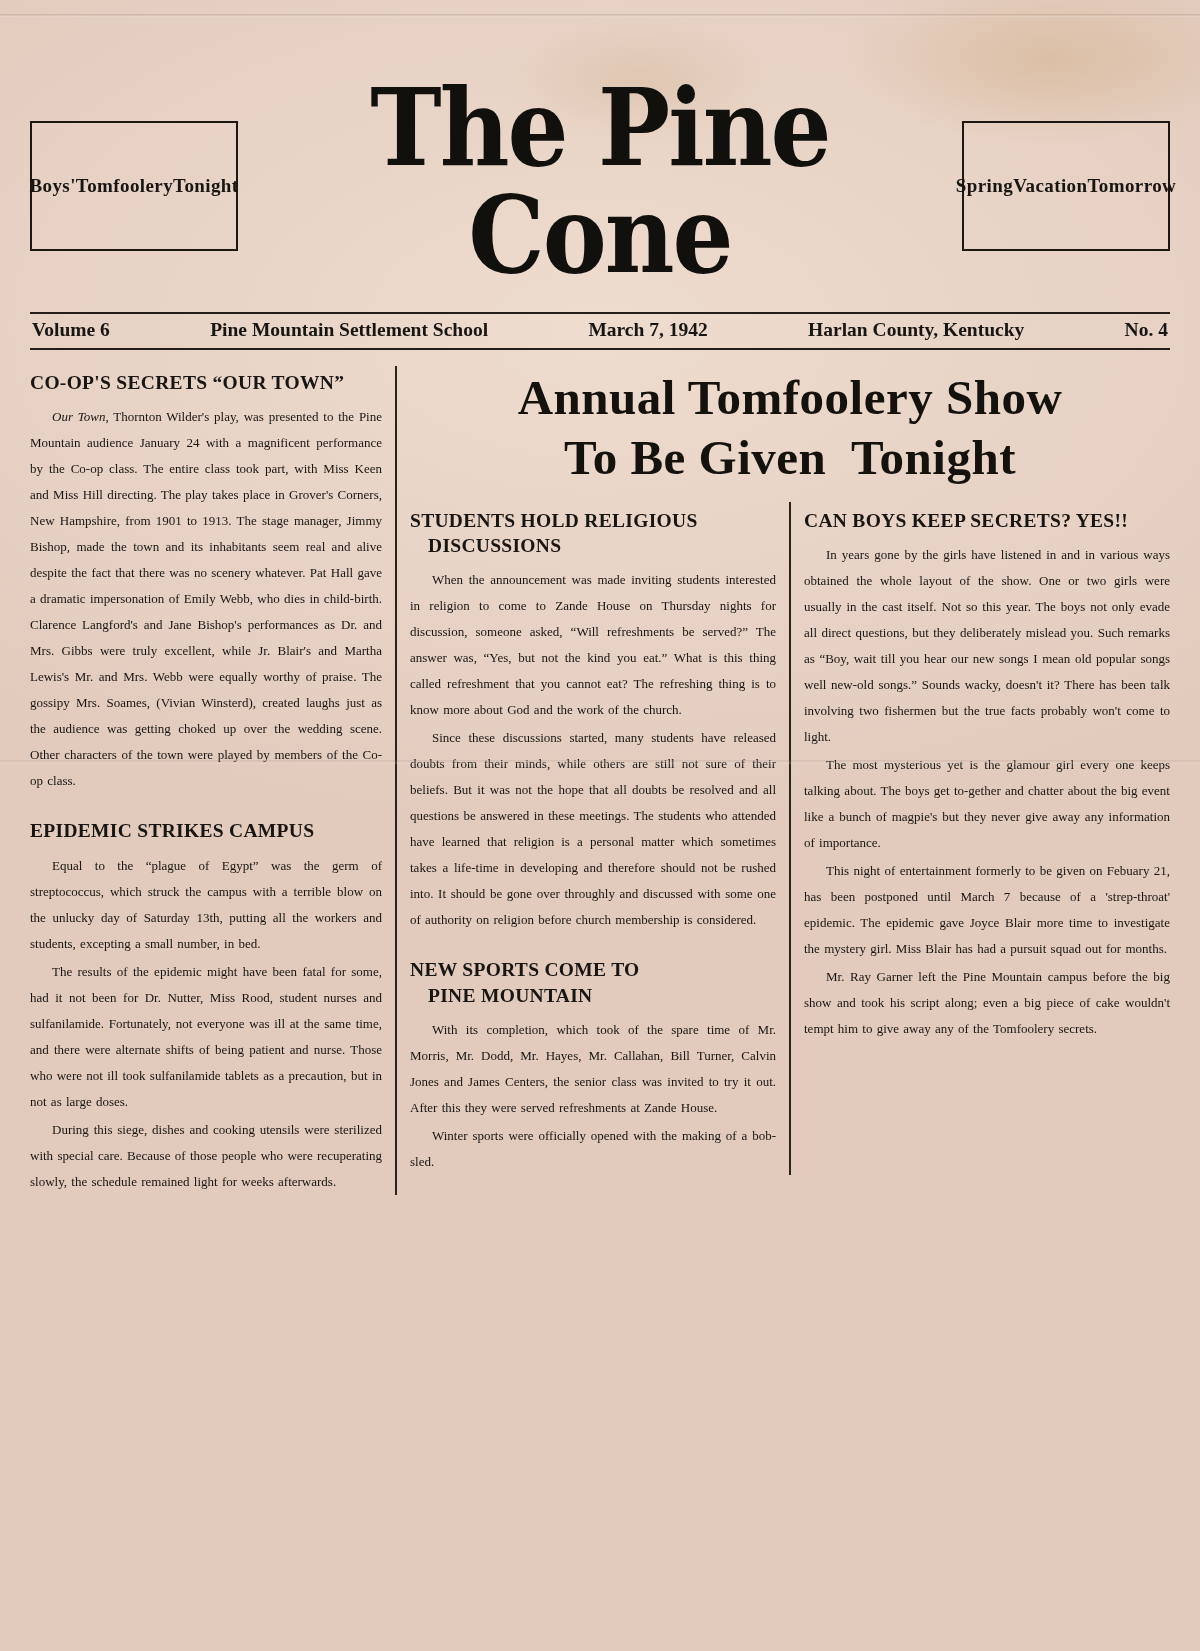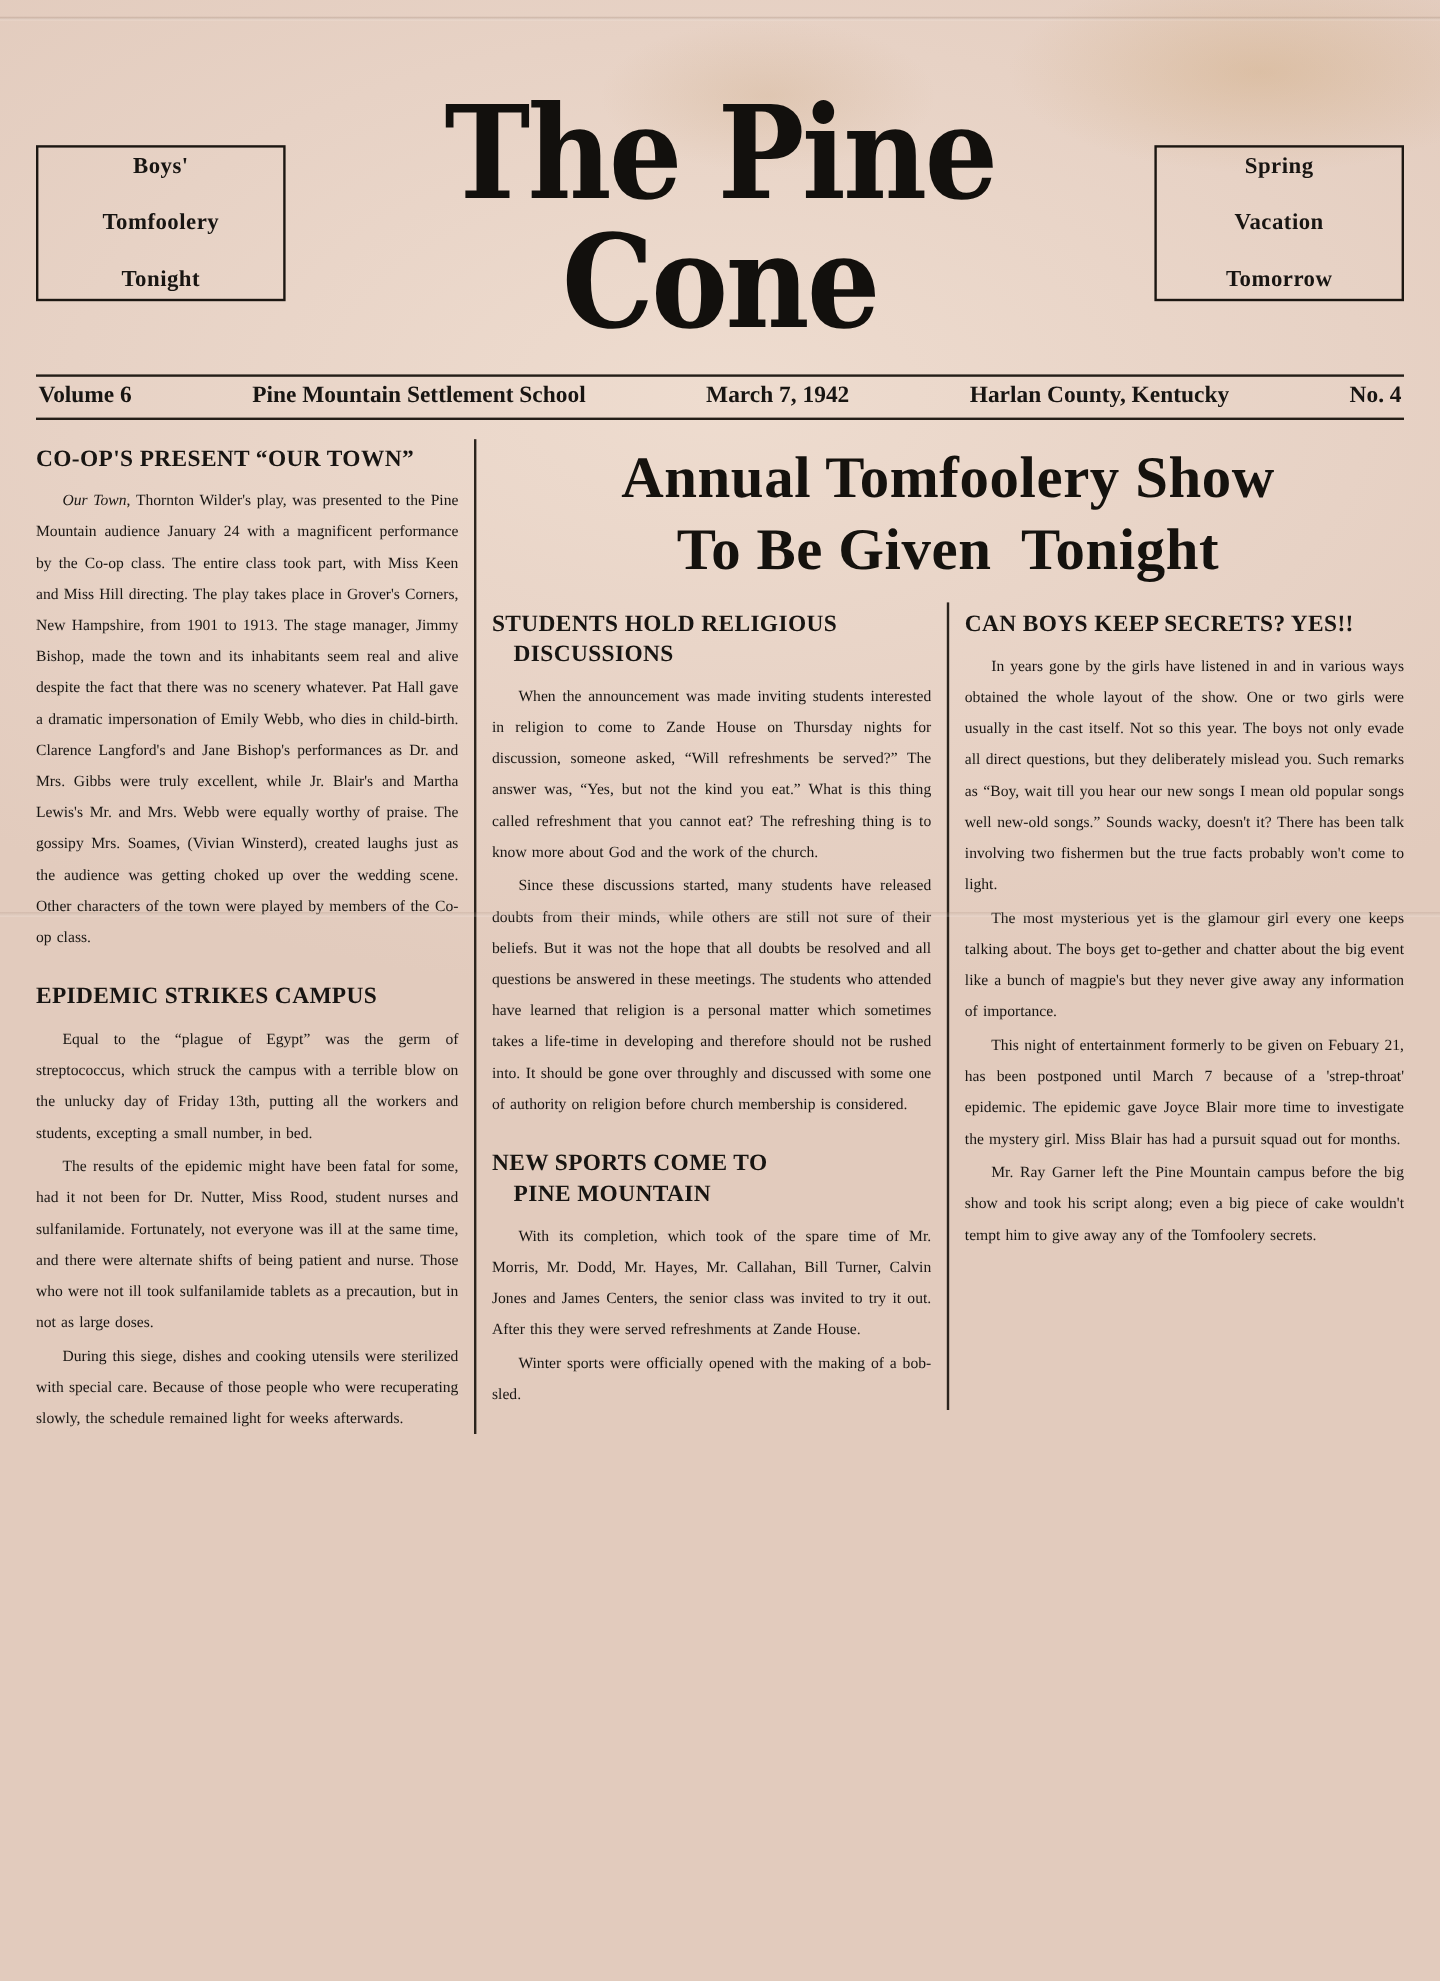--- a/index.html
+++ b/index.html
@@ -17,22 +17,22 @@
   }
   .crease { position:absolute; left:0; top:14px; width:100%; height:3px;
     background:linear-gradient(to bottom, rgba(120,90,70,.25), rgba(255,255,255,.25)); }
   .crease2 { position:absolute; left:0; top:760px; width:100%; height:4px;
     background:linear-gradient(to bottom, rgba(120,90,70,.14), rgba(255,255,255,.18)); }
 
   
   .mast-row { margin-top:86px; display:flex; align-items:center; }
   .ear {
     width:208px; height:130px; border:2.5px solid #1c1712; flex:0 0 auto;
-    display:flex; flex-direction:column; justify-content:center; align-items:center;
-    gap:25px; font-size:19px; font-weight:bold; letter-spacing:.4px;
+    display:flex; flex-direction:row; justify-content:center; align-items:center;
+    gap:0; font-size:19px; font-weight:bold; letter-spacing:.4px;
   }
   .masthead {
     flex:1; text-align:center; font-family:"DejaVu Serif","Liberation Serif",serif;
     font-weight:900; font-size:96px; line-height:1; letter-spacing:-2px;
     transform:scaleY(1.12); padding-bottom:8px; color:#12100d;
   }
 
   .hrule { border:0; border-top:2.5px solid #241e18; margin-top:26px; }
   .hrule.thin { border-top-width:2px; margin-top:0; }
 
@@ -94,27 +94,27 @@
     <span>March 7, 1942</span>
     <span>Harlan County, Kentucky</span>
     <span>No. 4</span>
   </div>
   <hr class="hrule thin">
 
   <div class="cols">
 
     <section class="col1">
       <article>
-        <h3 class="art-title">CO-OP'S PRESENT “OUR TOWN”</h3>
+        <h3 class="art-title">CO-OP'S SECRETS “OUR TOWN”</h3>
         <p><span class="ital">Our Town</span><span>, Thornton Wilder's play, was presented to the Pine Mountain audience January 24 with a magnificent performance by the Co-op class. The entire class took part, with Miss Keen and Miss Hill directing. The play takes place in Grover's Corners, New Hampshire, from 1901 to 1913. The stage manager, Jimmy Bishop, made the town and its inhabitants seem real and alive despite the fact that there was no scenery whatever. Pat Hall gave a dramatic impersonation of Emily Webb, who dies in child-birth. Clarence Langford's and Jane Bishop's performances as Dr. and Mrs. Gibbs were truly excellent, while Jr. Blair's and Martha Lewis's Mr. and Mrs. Webb were equally worthy of praise. The gossipy Mrs. Soames, (Vivian Winsterd), created laughs just as the audience was getting choked up over the wedding scene. Other characters of the town were played by members of the Co-op class.</span></p>
       </article>
 
       <article>
         <h3 class="art-title">EPIDEMIC STRIKES CAMPUS</h3>
-        <p>Equal to the “plague of Egypt” was the germ of streptococcus, which struck the campus with a terrible blow on the unlucky day of Friday 13th, putting all the workers and students, excepting a small number, in bed.</p>
+        <p>Equal to the “plague of Egypt” was the germ of streptococcus, which struck the campus with a terrible blow on the unlucky day of Saturday 13th, putting all the workers and students, excepting a small number, in bed.</p>
         <p>The results of the epidemic might have been fatal for some, had it not been for Dr. Nutter, Miss Rood, student nurses and sulfanilamide. Fortunately, not everyone was ill at the same time, and there were alternate shifts of being patient and nurse. Those who were not ill took sulfanilamide tablets as a precaution, but in not as large doses.</p>
         <p>During this siege, dishes and cooking utensils were sterilized with special care. Because of those people who were recuperating slowly, the schedule remained light for weeks afterwards.</p>
       </article>
     </section>
 
     <div class="vdiv"></div>
 
     <section class="rightzone">
       <h2 class="headline">Annual Tomfoolery Show
 To Be Given  Tonight</h2>

